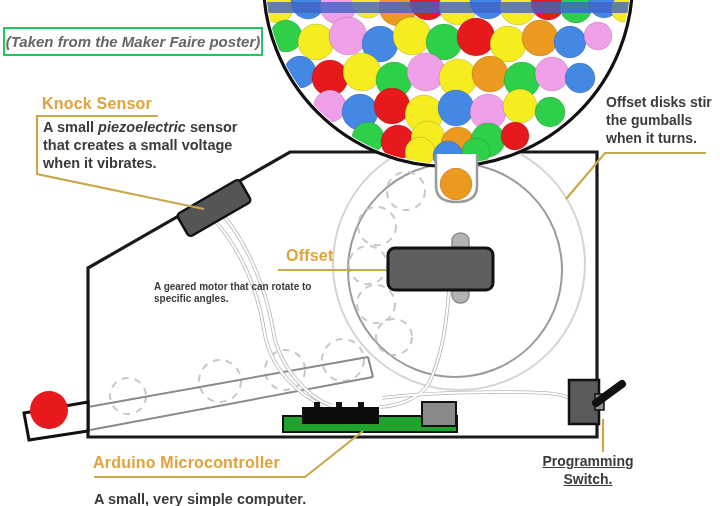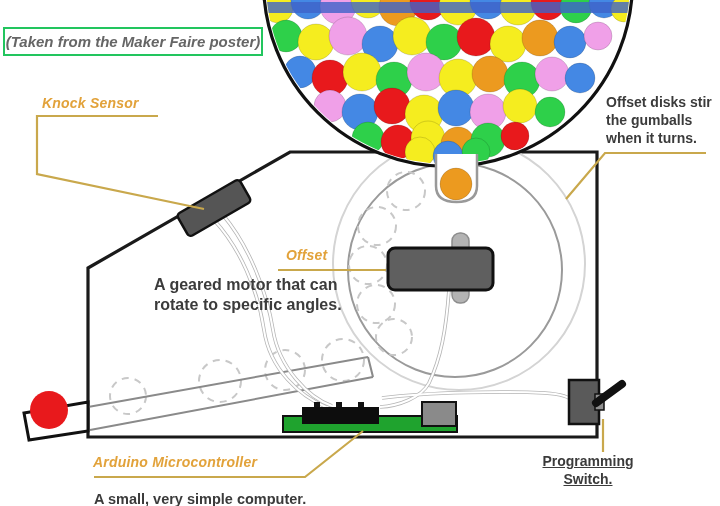--- a/index.html
+++ b/index.html
@@ -2,21 +2,21 @@
 <html style="--accent: #E2A23A; --leader: #C9A84C;"><head>
 <meta charset="utf-8">
 <style>
   html,body{margin:0;padding:0;background:#fff;}
   #stage{
     position:relative;width:720px;height:506px;overflow:hidden;background:#fff;
     font-family:"Liberation Sans",sans-serif;
   }
   #diagram{position:absolute;left:0;top:0;}
   .txt{position:absolute;color:#3b3b3b;font-weight:bold;}
-  .heading{font-style:italic;font-weight:bold;color:var(--accent,#E2A23A);font-size:14px;letter-spacing:0.2px;}
+  .heading{font-weight:bold;color:var(--accent,#E2A23A);font-size:16px;letter-spacing:0.2px;}
   .body-text{font-size:14.5px;line-height:1.24;}
   .note-box{
     position:absolute;left:3px;top:27px;width:256px;height:25px;
     border:2px solid #22c55e;display:flex;align-items:center;justify-content:center;
     font-style:italic;font-weight:bold;font-size:15px;color:#666;
   }
   .it{font-style:italic;}
 </style>
 </head>
 <body>
@@ -159,23 +159,24 @@
       <path d="M94,477 L305,477 L363,431"></path>
       <path d="M603,419 L603,452"></path>
     </g>
   </svg>
 
   <div class="note-box">
     <span>(Taken from the Maker Faire poster)</span>
   </div>
 
   <div class="txt heading" style="left:42px;top:95px;">Knock Sensor</div>
+  <div class="txt body-text" style="left:43px;top:119px;width:205px;"><span>A small </span><span class="it">piezoelectric</span><span> sensor that creates a small voltage when it vibrates.</span></div>
 
   <div class="txt heading" style="left:286px;top:247px;">Offset</div>
-  <div class="txt body-text" style="left:154px;top:275px;width:192px;font-size:16px;">A geared motor that can rotate to specific angles.</div>
+  <div class="txt body-text" style="left:154px;top:281px;width:192px;font-size:10px;">A geared motor that can rotate to specific angles.</div>
 
   <div class="txt heading" style="left:93px;top:454px;">Arduino Microcontroller</div>
 
   <div class="txt body-text" style="left:606px;top:93px;width:113px;font-size:14px;line-height:1.3;">Offset disks stir the gumballs when it turns.</div>
   <div class="txt body-text" style="left:94px;top:491px;width:240px;">A small, very simple computer.</div>
 
   <div class="txt body-text" style="left:534px;top:452px;width:108px;text-align:center;font-size:14px;line-height:1.3;text-decoration:underline;">Programming Switch.</div>
 
 </div>
 

